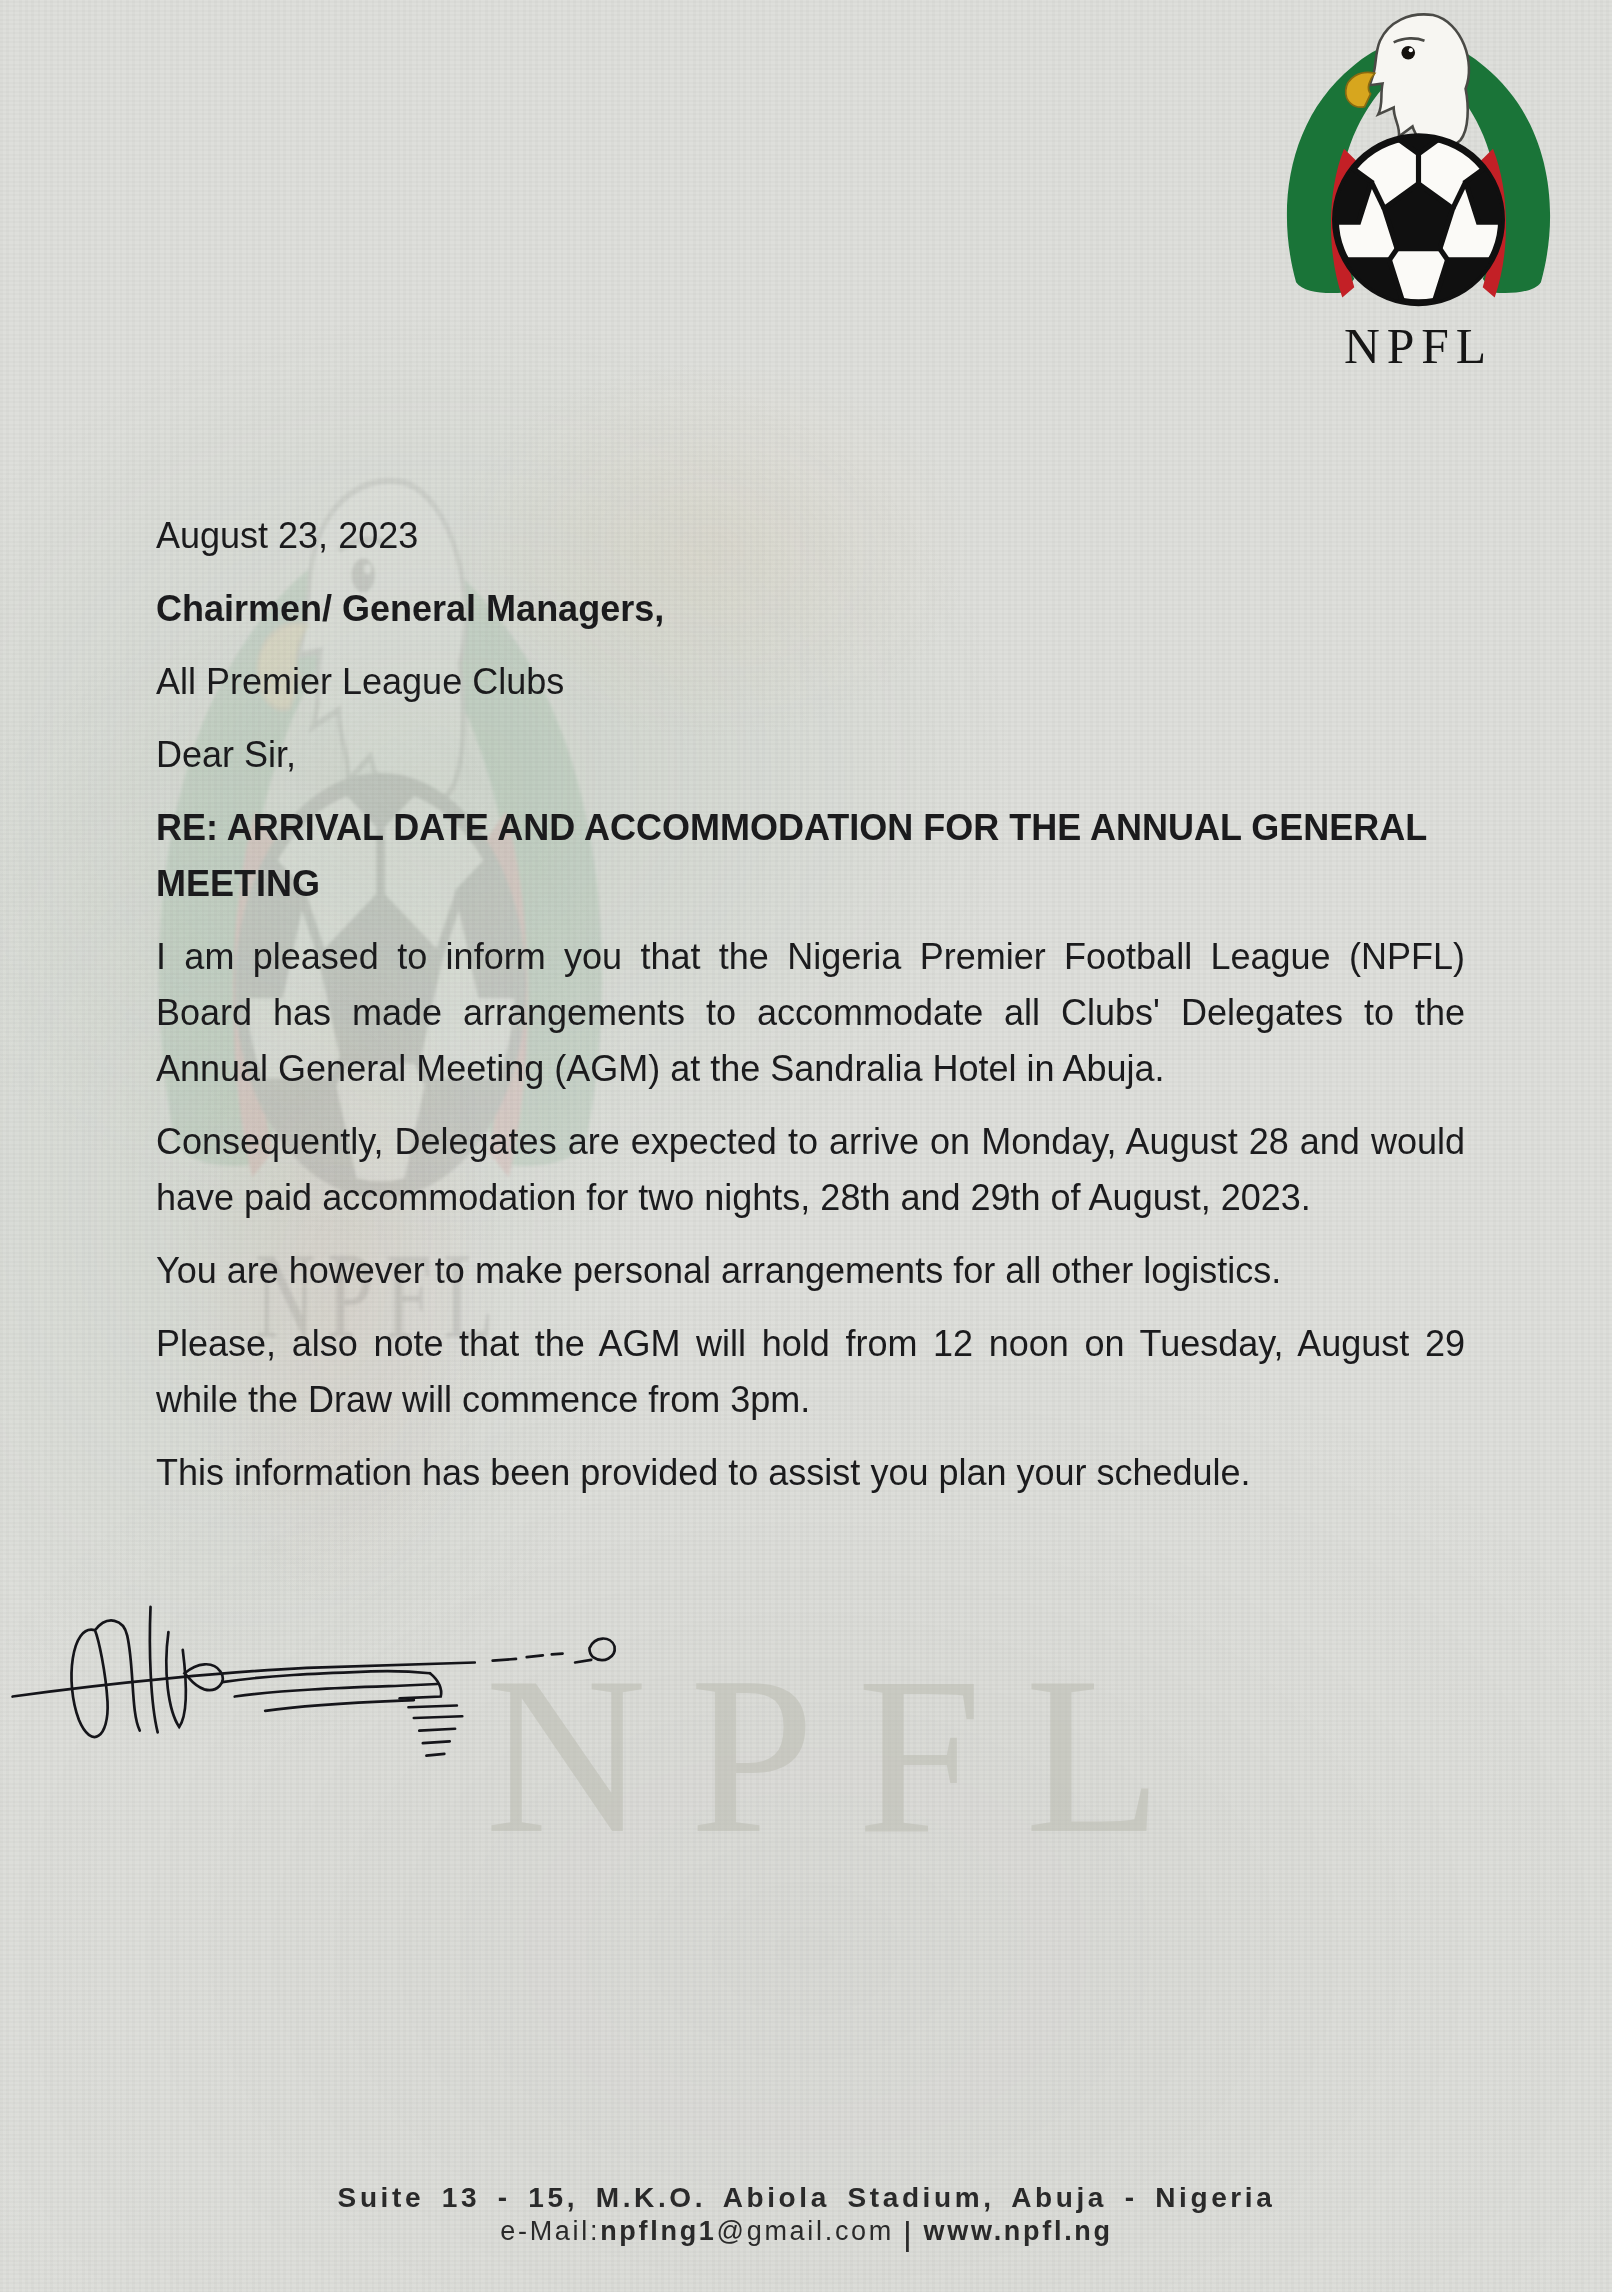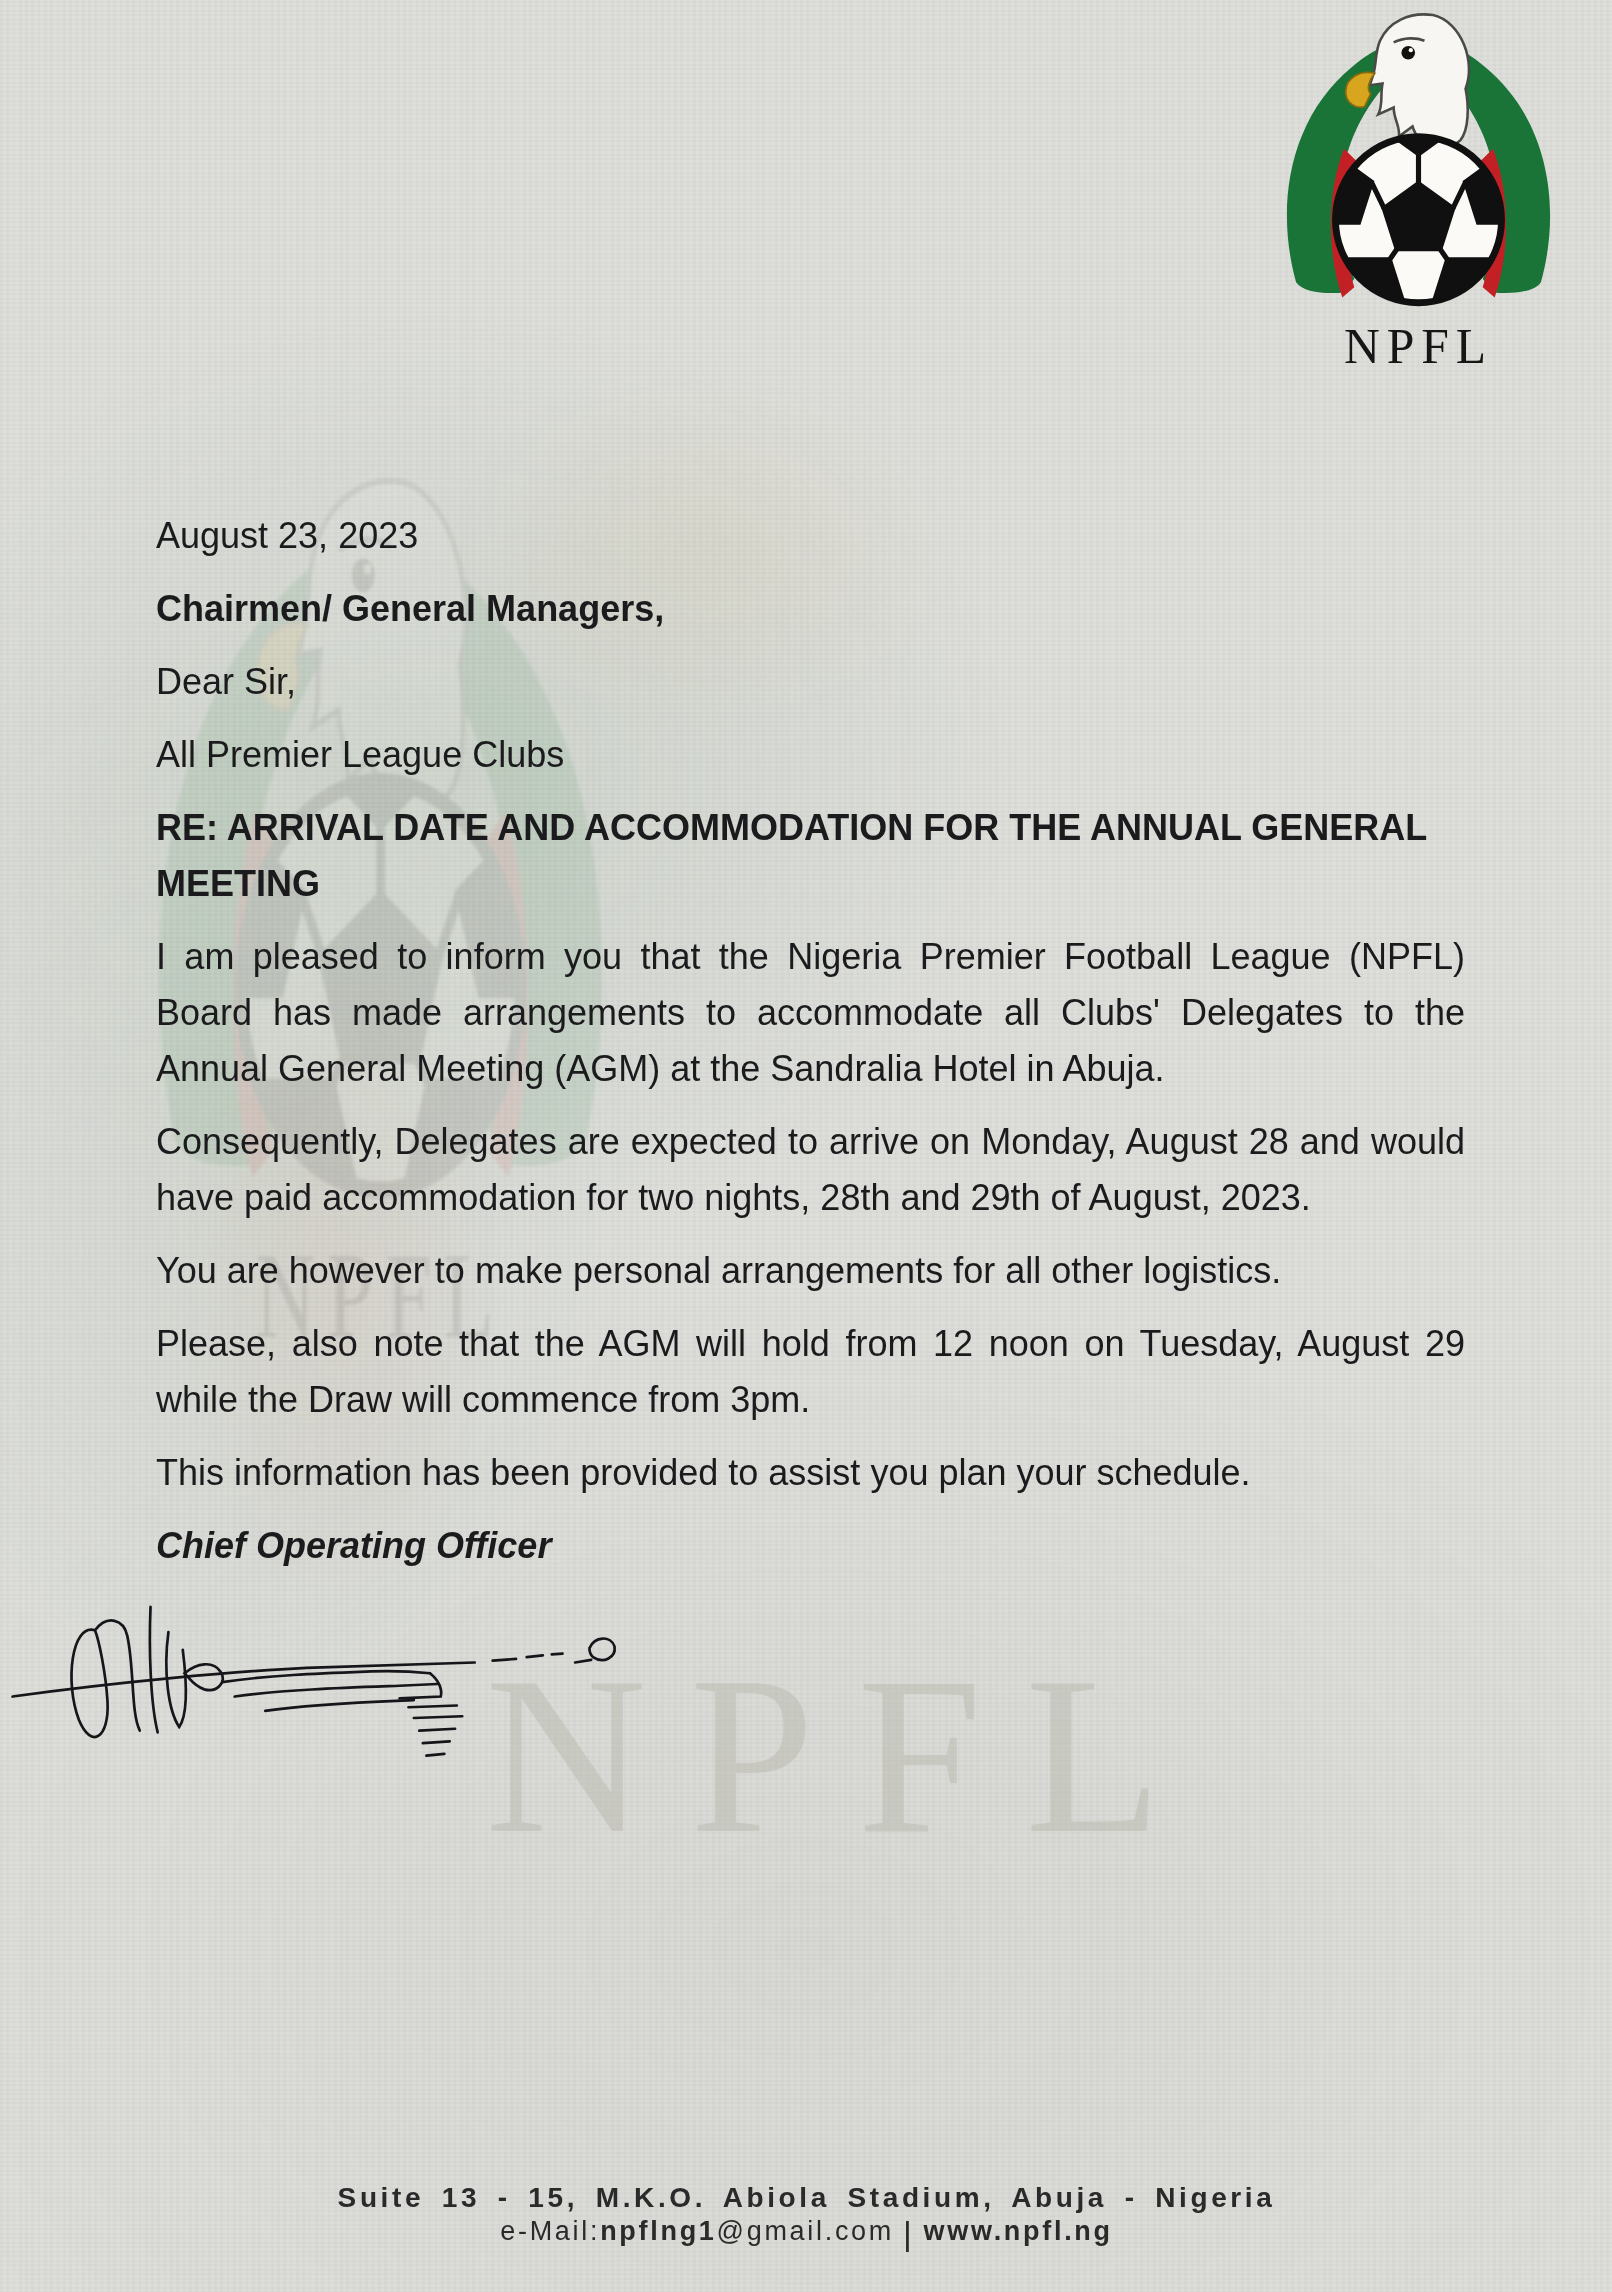--- a/index.html
+++ b/index.html
@@ -99,29 +99,28 @@
 
 <div class="watermark-npfl">NPFL</div>
 
 <svg class="logo" viewBox="0 0 410 430">
   <use href="#crest"></use>
 </svg>
 
 <div class="content">
   <div class="date">August 23, 2023</div>
   <div class="addr1">Chairmen/ General Managers,</div>
+  <div class="line-gap">All Premier League Clubs</div>
   <div class="line-gap">Dear Sir,</div>
-  <div class="line-gap">All Premier League Clubs</div>
   <div class="subject">RE: ARRIVAL DATE AND ACCOMMODATION FOR THE ANNUAL GENERAL MEETING</div>
   <p class="para">I am pleased to inform you that the Nigeria Premier Football League (NPFL) Board has made arrangements to accommodate all Clubs' Delegates to the Annual General Meeting (AGM) at the Sandralia Hotel in Abuja.</p>
   <p class="para">Consequently, Delegates are expected to arrive on Monday, August 28 and would have paid accommodation for two nights, 28th and 29th of August, 2023.</p>
   <p class="para">You are however to make personal arrangements for all other logistics.</p>
   <p class="para">Please, also note that the AGM will hold from 12 noon on Tuesday, August 29 while the Draw will commence from 3pm.</p>
   <p class="para">This information has been provided to assist you plan your schedule.</p>
-  <div class="sig-title">Chief Operating Officer</div>
 </div>
 
 <svg class="signature" viewBox="0 0 700 215">
   <g fill="none" stroke="#15151a" stroke-width="3" stroke-linecap="round">
     <path d="M4,112 C120,96 250,84 332,80 L520,74"></path>
     <path d="M96,38 C70,30 62,96 78,138 C92,172 112,158 110,118 C108,84 100,48 96,38 C110,20 128,26 132,44 C140,80 136,130 146,150"></path>
     <path d="M158,12 C156,60 158,120 166,152"></path>
     <path d="M178,40 C172,84 178,128 190,146 C200,132 198,92 194,60"></path>
     <path d="M196,86 C210,74 228,72 236,84 C244,96 232,108 218,104 C206,100 202,92 196,86 Z"></path>
     <path d="M238,96 C290,88 350,86 404,84 C430,83 450,84 470,86"></path>

